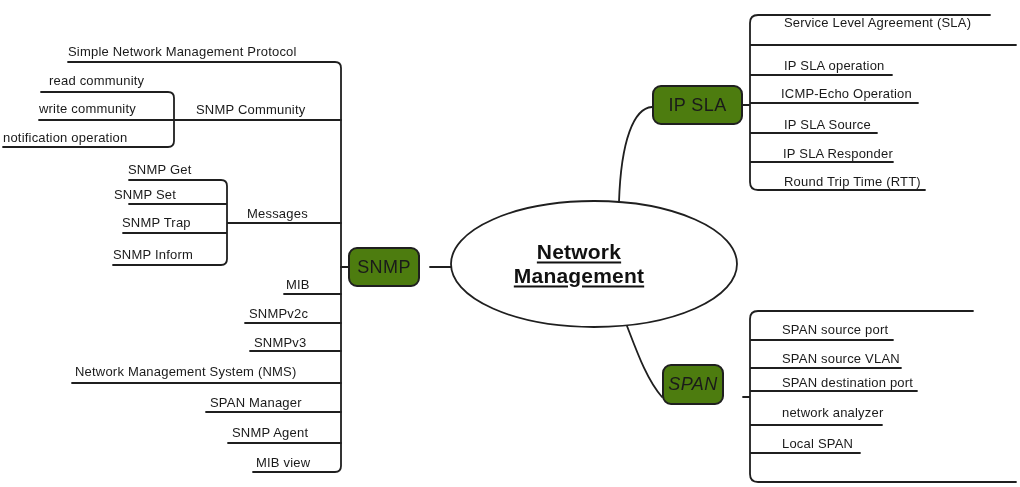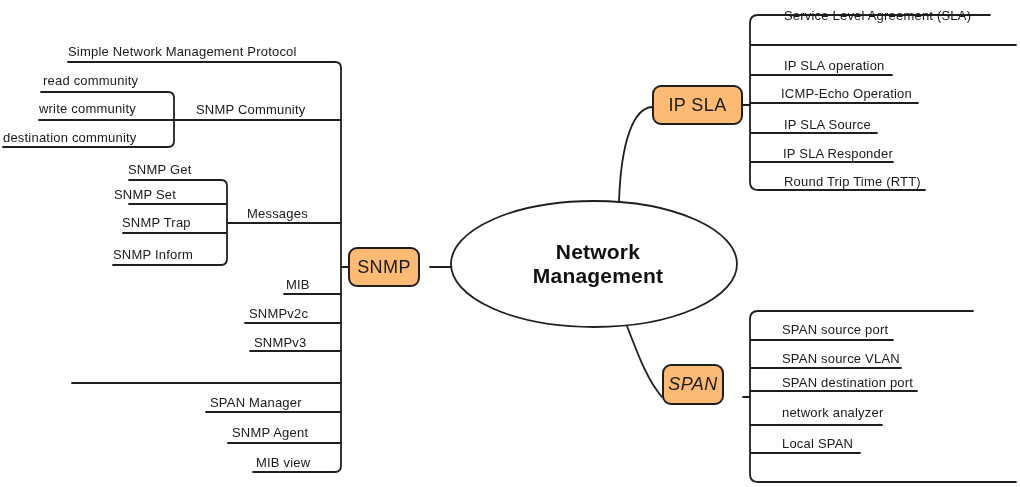--- a/index.html
+++ b/index.html
@@ -6,28 +6,28 @@
   .stage{
     position:relative;width:1020px;height:487px;background:#ffffff;overflow:hidden;
     font-family:"Liberation Sans", sans-serif;color:#1a1a1a;
   }
   .stage svg{position:absolute;left:0;top:0;width:1020px;height:487px;}
   .lbl{
     position:absolute;font-size:13px;line-height:14px;white-space:nowrap;
     letter-spacing:0.2px;color:#1a1a1a;
   }
   .node{
-    position:absolute;border:2px solid #1f1f1f;border-radius:9px;background:#fdba74;
+    position:absolute;border:2px solid #1f1f1f;border-radius:9px;background:#4d7c0f;
     display:flex;align-items:center;justify-content:center;
     font-size:18px;letter-spacing:0.4px;color:#1a1a1a;box-sizing:border-box;
   }
   .center-label{
-    position:absolute;left:598px;top:264px;transform:translate(-50%,-50%);
+    position:absolute;left:579px;top:264px;transform:translate(-50%,-50%);
     width:180px;text-align:center;font-size:21px;font-weight:bold;line-height:1.12;
-    letter-spacing:0.2px;color:#111;
+    letter-spacing:0.2px;color:#111;text-decoration:underline;
   }
 </style>
 </head>
 <body>
 
 <div class="stage">
 
   <svg viewBox="0 0 1020 487" fill="none" stroke="#1f1f1f" stroke-width="1.8" stroke-linecap="round">
 
     <path d="M 68 62 H 335 Q 341 62 341 68 V 466 Q 341 472 335 472 H 253"></path>
@@ -56,37 +56,38 @@
     <span>SNMP</span>
   </div>
   <div class="node" style="left:652px;top:85px;width:91px;height:40px;">
     <span>IP SLA</span>
   </div>
   <div class="node" style="left:662px;top:364px;width:62px;height:41px;font-style:italic;">
     <span>SPAN</span>
   </div>
 
   <div class="lbl" style="left:68px;top:45px">Simple Network Management Protocol</div>
-  <div class="lbl" style="left:43px;top:74px">read community</div>
+  <div class="lbl" style="left:49px;top:74px">read community</div>
   <div class="lbl" style="left:39px;top:102px">write community</div>
-  <div class="lbl" style="left:3px;top:131px">destination community</div>
+  <div class="lbl" style="left:3px;top:131px">notification operation</div>
   <div class="lbl" style="left:196px;top:103px">SNMP Community</div>
   <div class="lbl" style="left:128px;top:163px">SNMP Get</div>
   <div class="lbl" style="left:114px;top:188px">SNMP Set</div>
   <div class="lbl" style="left:122px;top:216px">SNMP Trap</div>
   <div class="lbl" style="left:113px;top:248px">SNMP Inform</div>
   <div class="lbl" style="left:247px;top:207px">Messages</div>
   <div class="lbl" style="left:286px;top:278px">MIB</div>
   <div class="lbl" style="left:249px;top:307px">SNMPv2c</div>
   <div class="lbl" style="left:254px;top:336px">SNMPv3</div>
+  <div class="lbl" style="left:75px;top:365px">Network Management System (NMS)</div>
   <div class="lbl" style="left:210px;top:396px">SPAN Manager</div>
   <div class="lbl" style="left:232px;top:426px">SNMP Agent</div>
   <div class="lbl" style="left:256px;top:456px">MIB view</div>
 
-  <div class="lbl" style="left:784px;top:9px">Service Level Agreement (SLA)</div>
+  <div class="lbl" style="left:784px;top:16px">Service Level Agreement (SLA)</div>
   <div class="lbl" style="left:784px;top:59px">IP SLA operation</div>
   <div class="lbl" style="left:781px;top:87px">ICMP-Echo Operation</div>
   <div class="lbl" style="left:784px;top:118px">IP SLA Source</div>
   <div class="lbl" style="left:783px;top:147px">IP SLA Responder</div>
   <div class="lbl" style="left:784px;top:175px">Round Trip Time (RTT)</div>
 
   <div class="lbl" style="left:782px;top:323px">SPAN source port</div>
   <div class="lbl" style="left:782px;top:352px">SPAN source VLAN</div>
   <div class="lbl" style="left:782px;top:376px">SPAN destination port</div>
   <div class="lbl" style="left:782px;top:406px">network analyzer</div>

